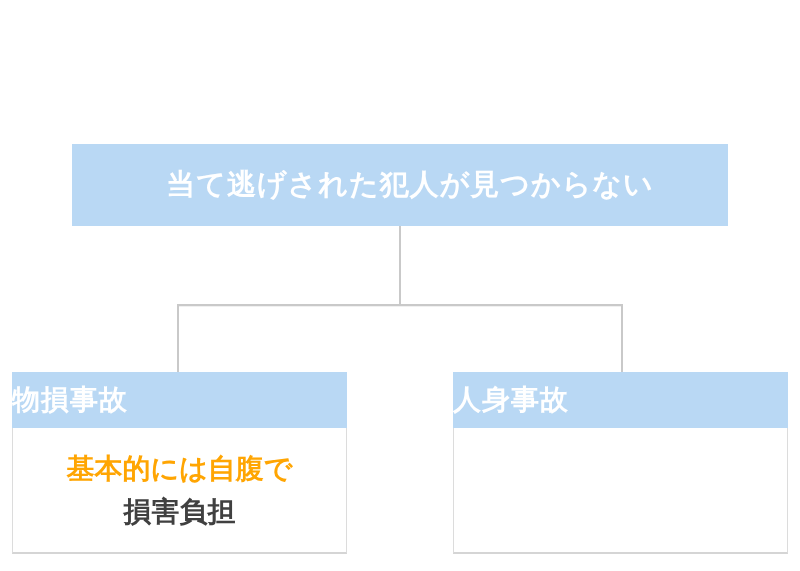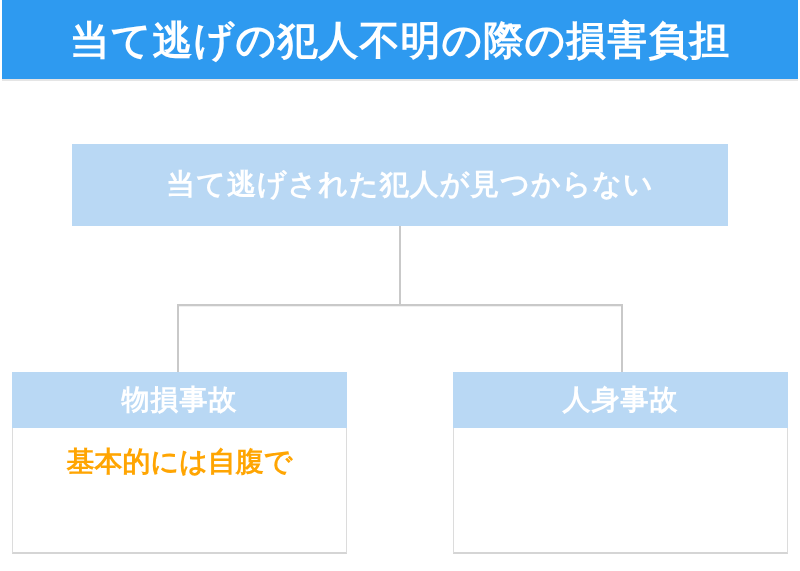--- a/index.html
+++ b/index.html
@@ -59,38 +59,38 @@
   .line.cross  {left:177px;top:304px;width:446px;height:2px;box-shadow:0 1px 0 rgba(0,0,0,0.06);}
   .line.dropL  {left:177px;top:304px;width:2px;height:68px;}
   .line.dropR  {left:621px;top:304px;width:2px;height:68px;}
   
   .card{position:absolute;top:372px;width:335px;}
   .card.left{left:12px;}
   .card.right{left:453px;}
   .card-header{
     height:56px;
     background:var(--pale-blue);
-    display:flex;align-items:center;justify-content:center;
+    display:flex;align-items:center;justify-content:flex-start;
   }
   .card-header span{
     color:#fff;
     font-size:28px;
     font-weight:bold;
     letter-spacing:1px;
     white-space:nowrap;
   }
   .card-body{
     box-sizing:border-box;
     height:126px;
     background:var(--white);
     border:1px solid var(--card-border);
     border-top:none;
     border-bottom:2px solid #d5d5d5;
     display:flex;flex-direction:column;align-items:center;justify-content:flex-start;
-    padding-top:12px;
+    padding-top:19px;
   }
   .card-body .hl{
     color:var(--highlight-orange);
     font-size:28px;
     font-weight:bold;
     line-height:43px;
     white-space:nowrap;
   }
   .card-body .nm{
     color:var(--text-dark);
@@ -98,39 +98,37 @@
     font-weight:bold;
     line-height:43px;
     white-space:nowrap;
   }
 </style>
 </head>
 <body>
 
 <div class="stage">
 
-  <header class="titlebar">
-    <h1>当て逃げの犯人不明の際の損害負担</h1>
-  </header>
 
   <div class="rootbox">
     <span>当て逃げされた犯人が見つからない</span>
   </div>
 
   <div class="line stem"></div>
   <div class="line cross"></div>
   <div class="line dropL"></div>
   <div class="line dropR"></div>
 
   <section class="card left">
     <div class="card-header">
       <span>物損事故</span>
     </div>
     <div class="card-body">
       <div class="hl">基本的には自腹で</div>
+      <div class="nm">損害負担</div>
     </div>
   </section>
 
   <section class="card right">
     <div class="card-header">
       <span>人身事故</span>
     </div>
     <div class="card-body">
     </div>
   </section>

